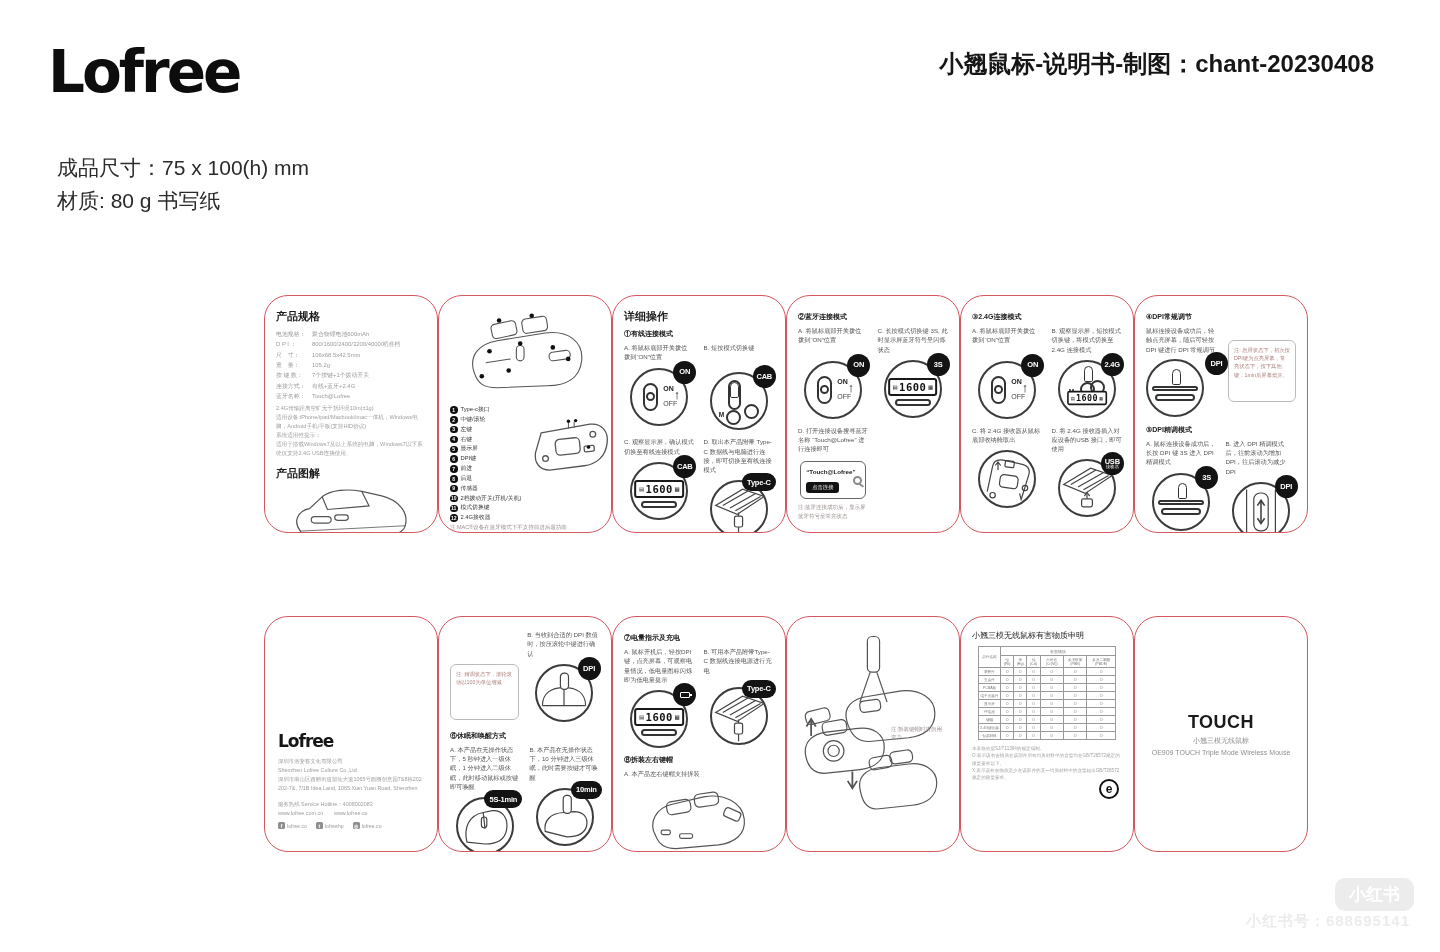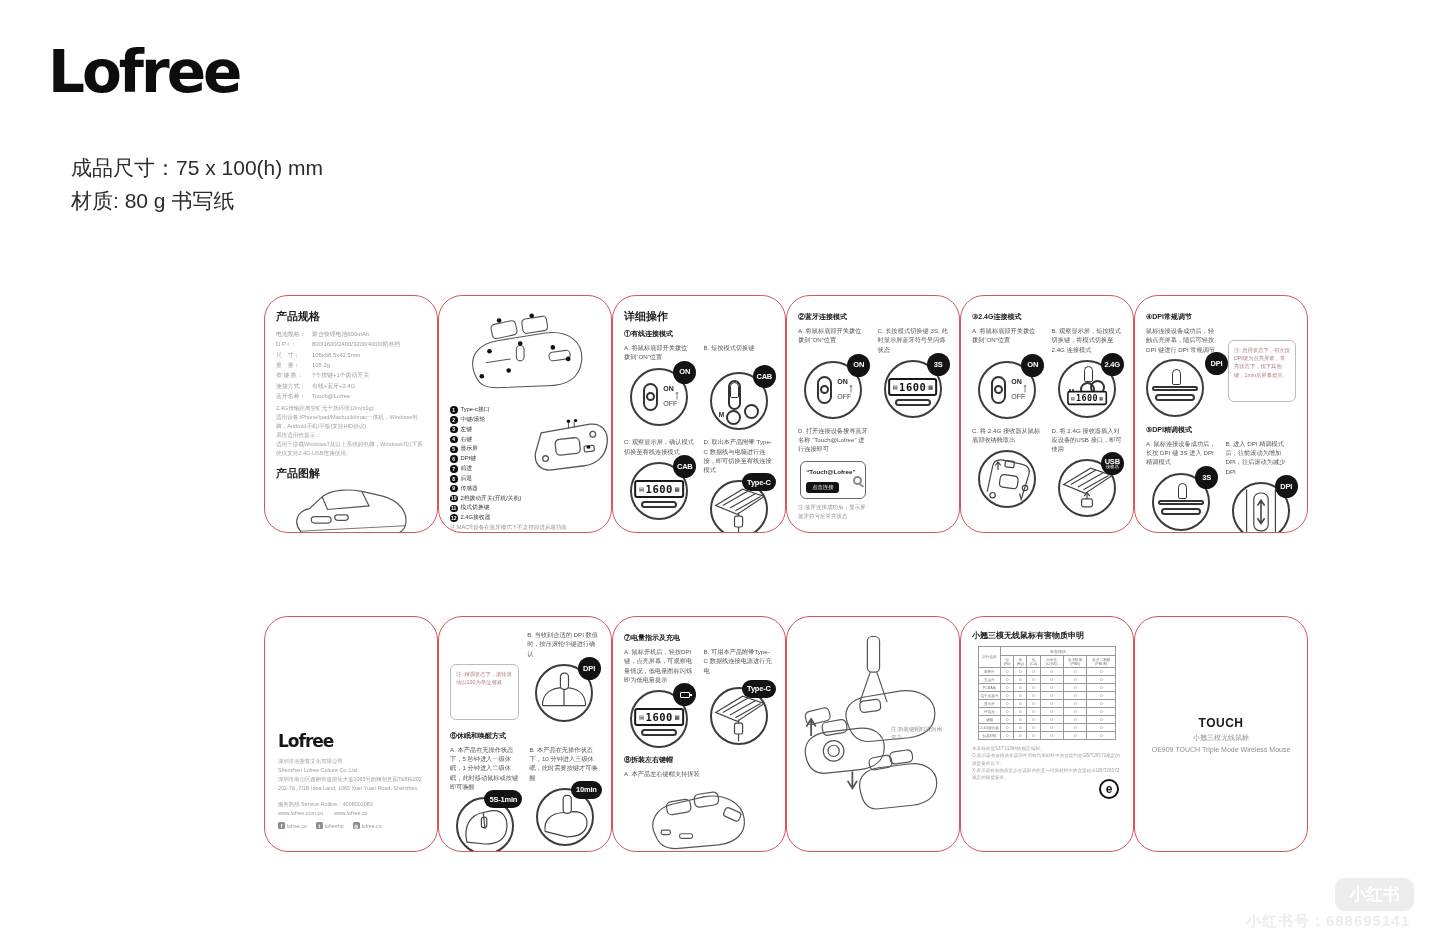--- a/index.html
+++ b/index.html
@@ -5,21 +5,21 @@
   * { margin:0; padding:0; box-sizing:border-box; }
   html,body { width:1440px; height:952px; background:#fff; overflow:hidden;
     font-family:"Liberation Sans", sans-serif; color:#222; }
   .abs { position:absolute; }
 
   
   .logo { left:48px; top:38px; font-size:58px; font-weight:900; letter-spacing:-3px; color:#0d0d0d;
     font-family:"DejaVu Sans", sans-serif; }
   .doc-title { right:66px; top:48px; text-align:right; font-size:24px; font-weight:700; color:#161616; line-height:1.3; }
   .doc-title .v { font-size:22px; }
-  .print-notes { left:71px; top:152px; font-size:21px; color:#2b2b2b; line-height:1.55; }
+  .print-notes { left:57px; top:152px; font-size:21px; color:#2b2b2b; line-height:1.55; }
 
   
   .sheet-row { position:absolute; left:264px; display:flex; }
   .row1 { top:295px; height:238px;justify-content:flex-end; }
   .row2 { top:616px; height:236px; }
   .panel { width:174px; height:100%; border:1.6px solid #d4565e; border-radius:24px; background:#fff;
     position:relative; padding:13px 11px; overflow:hidden; flex:none; }
 
   .p-h1 { font-size:11px; font-weight:700; color:#1d1d1d; margin-bottom:5px; }
   .p-sub { font-size:7px; font-weight:700; color:#222; margin:3px 0 4px; }
@@ -91,43 +91,44 @@
 
   
   .bc-logo { font-size:17px; font-weight:900; letter-spacing:-1px; color:#161616; font-family:"DejaVu Sans",sans-serif; }
   .bc-line { font-size:5.4px; color:#9d9d9d; line-height:1.7; }
   .bc-soc { display:flex; gap:9px; margin-top:4px; }
   .bc-soc .s { display:flex; align-items:center; gap:2px; font-size:5.2px; color:#9d9d9d; }
   .bc-soc .ic { width:7px; height:7px; background:#8f8f8f; color:#fff; font-size:5px; font-weight:700;
     display:inline-flex; align-items:center; justify-content:center; border-radius:1.5px; }
 
   
-  .rohs-title { font-size:8px; font-weight:700; margin-bottom:5px; }
+  .rohs-title { font-size:8px; font-weight:400; margin-bottom:5px; }
   table.rohs { border-collapse:collapse; width:138px; margin:0 auto; }
   table.rohs th, table.rohs td { border:0.8px solid #999; font-size:3.6px; color:#777; text-align:center; padding:1.5px 1px; font-weight:400; }
   table.rohs .ghead { font-size:4px; }
   .rohs-notes { font-size:4.6px; color:#a3a3a3; line-height:1.6; margin-top:5px; }
   .emark { position:absolute; right:14px; bottom:52px; width:20px; height:20px; border:2.5px solid #111; border-radius:50%;
     display:flex; align-items:center; justify-content:center; font-weight:900; font-size:12px; color:#111; }
 
   
   .touch-c { position:absolute; inset:0; display:flex; flex-direction:column; align-items:center; justify-content:center; gap:3px; }
-  .touch-t { font-size:12px; font-weight:800; letter-spacing:0.5px; color:#1a1a1a; }
+  .touch-t { font-size:18px; font-weight:800; letter-spacing:0.5px; color:#1a1a1a; }
   .touch-s { font-size:7px; color:#8f8f8f; }
 
   
   .wm-pill { right:26px; top:878px; background:#ececec; color:#fff; font-weight:700; font-size:17px;
     padding:5px 14px; border-radius:10px; }
   .wm-id { right:30px; top:912px; color:#ececec; font-size:15px; font-weight:700; letter-spacing:1px; }
 </style>
 </head>
 <body>
 
 <div class="abs logo">Lofree</div>
 <div class="abs doc-title">
+  <div>小翘鼠标-说明书-制图：chant-20230408</div>
 </div>
 <div class="abs print-notes">
   <div>成品尺寸：75 x 100(h) mm</div>
   <div>材质: 80 g 书写纸</div>
 </div>
 
 <div class="sheet-row row1">
 
   <div class="panel">
     <div class="p-h1">产品规格</div>

